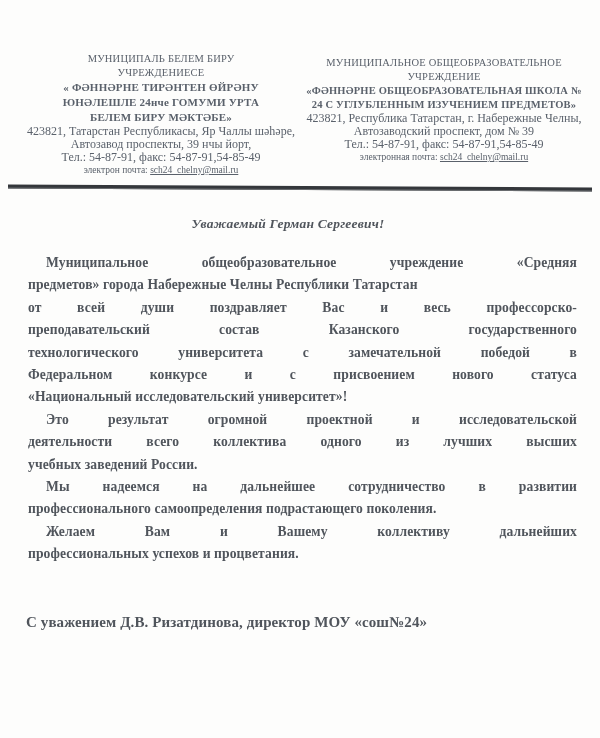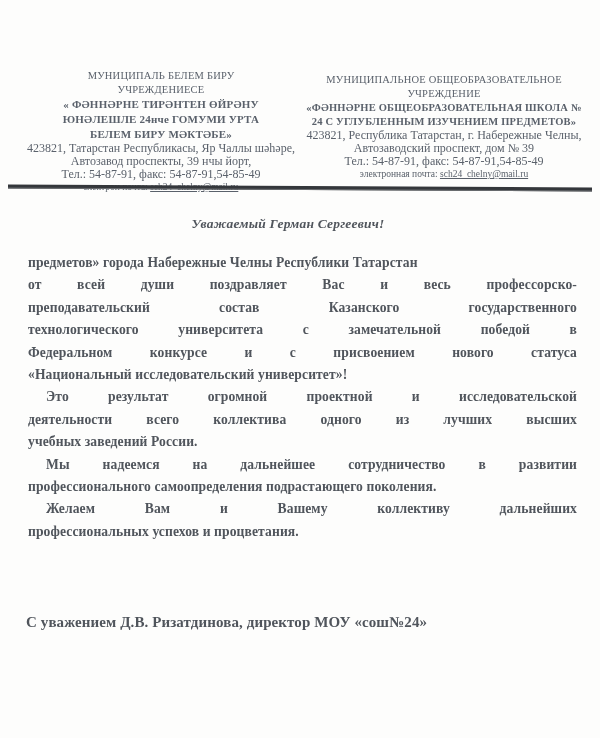--- a/index.html
+++ b/index.html
@@ -12,21 +12,20 @@
     font-family: "Liberation Serif", "DejaVu Serif", serif;
     color: var(--ink, #50555c);
   }
 
   
   .hdr {
     position: absolute;
     top: 52px;
     text-align: center;
     color: var(--header_ink, #5a616b);
-    margin-top: 17px;
   }
   .hdr-left  { left: 22px;  width: 278px; }
   .hdr-right { left: 302px; width: 284px; top: 56px; }
 
   .org-line  { font-size: 10.5px; line-height: 14px; letter-spacing: 0.2px; }
   .hdr-left .name-line { font-size: 11px; line-height: 15px; font-weight: 700; letter-spacing: 0.2px; }
   .hdr-right .name-line { font-size: 10.5px; line-height: 14px; font-weight: 700; letter-spacing: 0.2px; }
   .addr-line { font-size: 12px;  line-height: 13px; }
   .email-row { font-size: 9.5px;  line-height: 13px; }
   .email-row a.email {
@@ -136,20 +135,21 @@
       <a class="email">sch24_chelny@mail.ru</a>
     </div>
   </div>
 
   <div class="rule"></div>
 
   <div class="salutation">Уважаемый Герман Сергеевич!</div>
 
   <div class="body-block">
     <div>
+        <div class="bline just ind">Муниципальное общеобразовательное учреждение «Средняя</div>
         <div class="bline">предметов» города Набережные Челны Республики Татарстан</div>
         <div class="bline just">от всей души поздравляет Вас и весь профессорско-</div>
         <div class="bline just">преподавательский состав Казанского государственного</div>
         <div class="bline just">технологического университета  с замечательной победой в</div>
         <div class="bline just">Федеральном конкурсе и с присвоением нового статуса</div>
         <div class="bline">«Национальный исследовательский университет»!</div>
       </div>
     <div>
         <div class="bline just ind">Это результат огромной проектной и исследовательской</div>
         <div class="bline just">деятельности всего коллектива одного из лучших высших</div>

